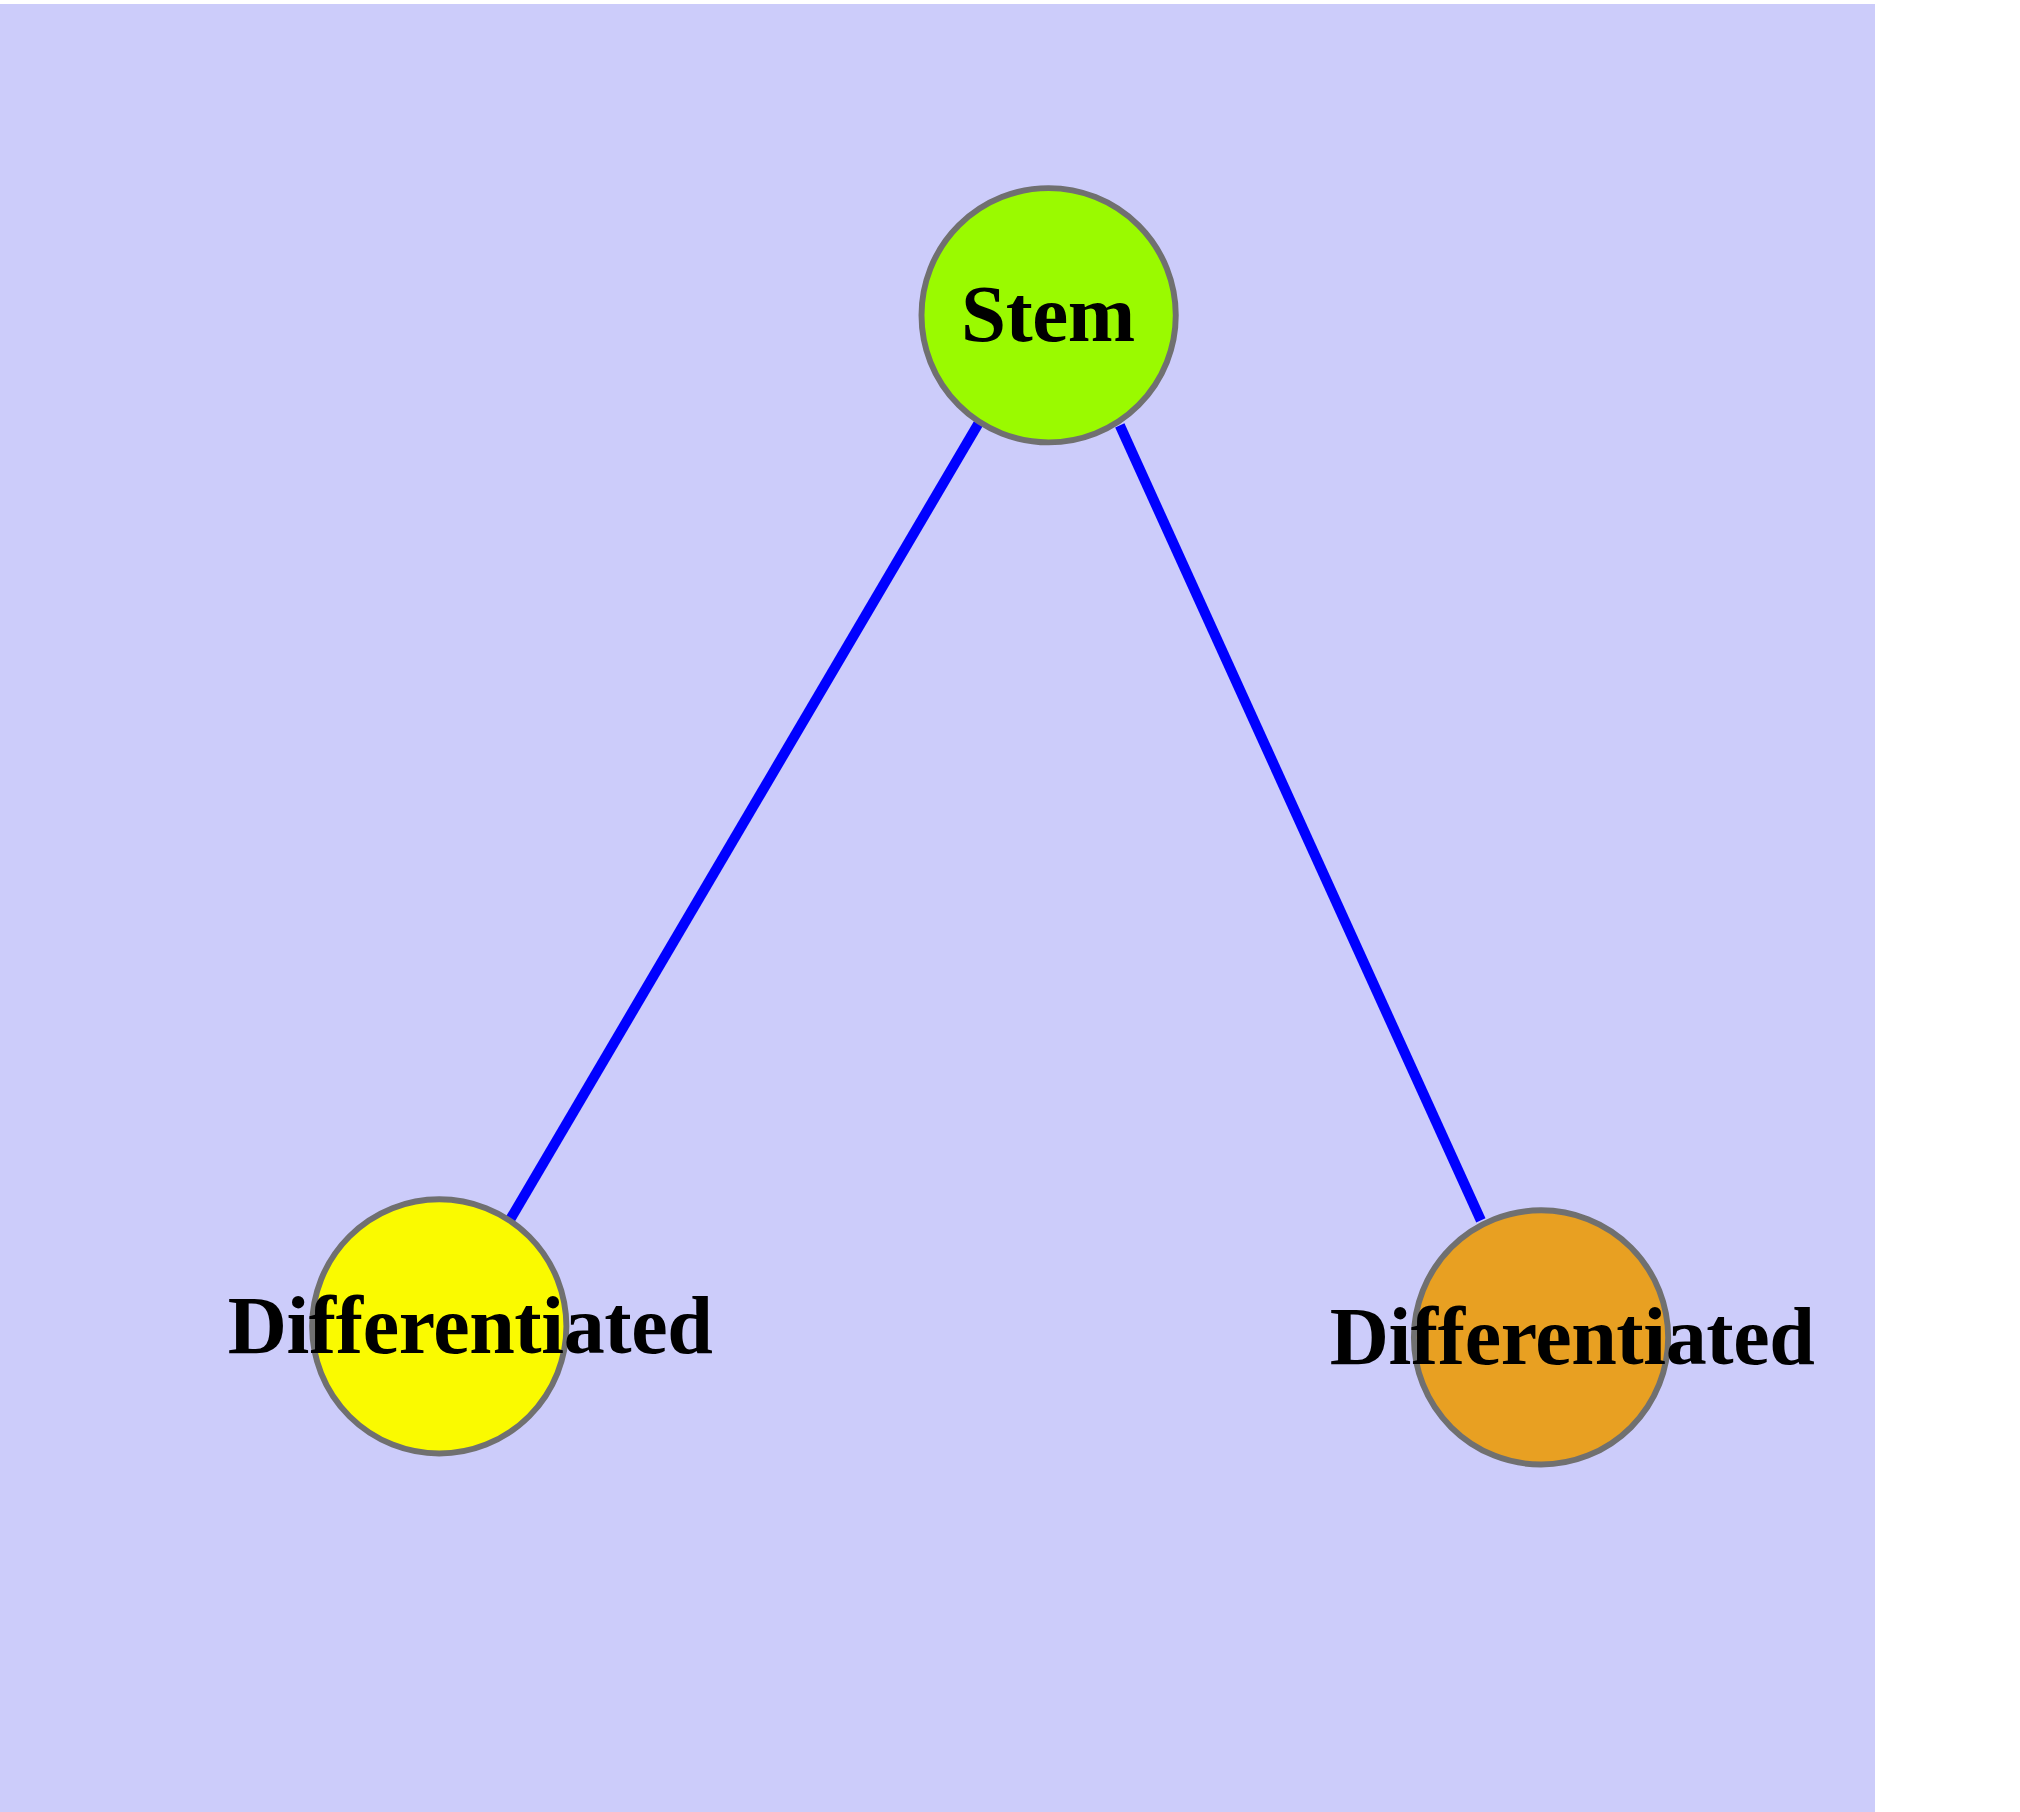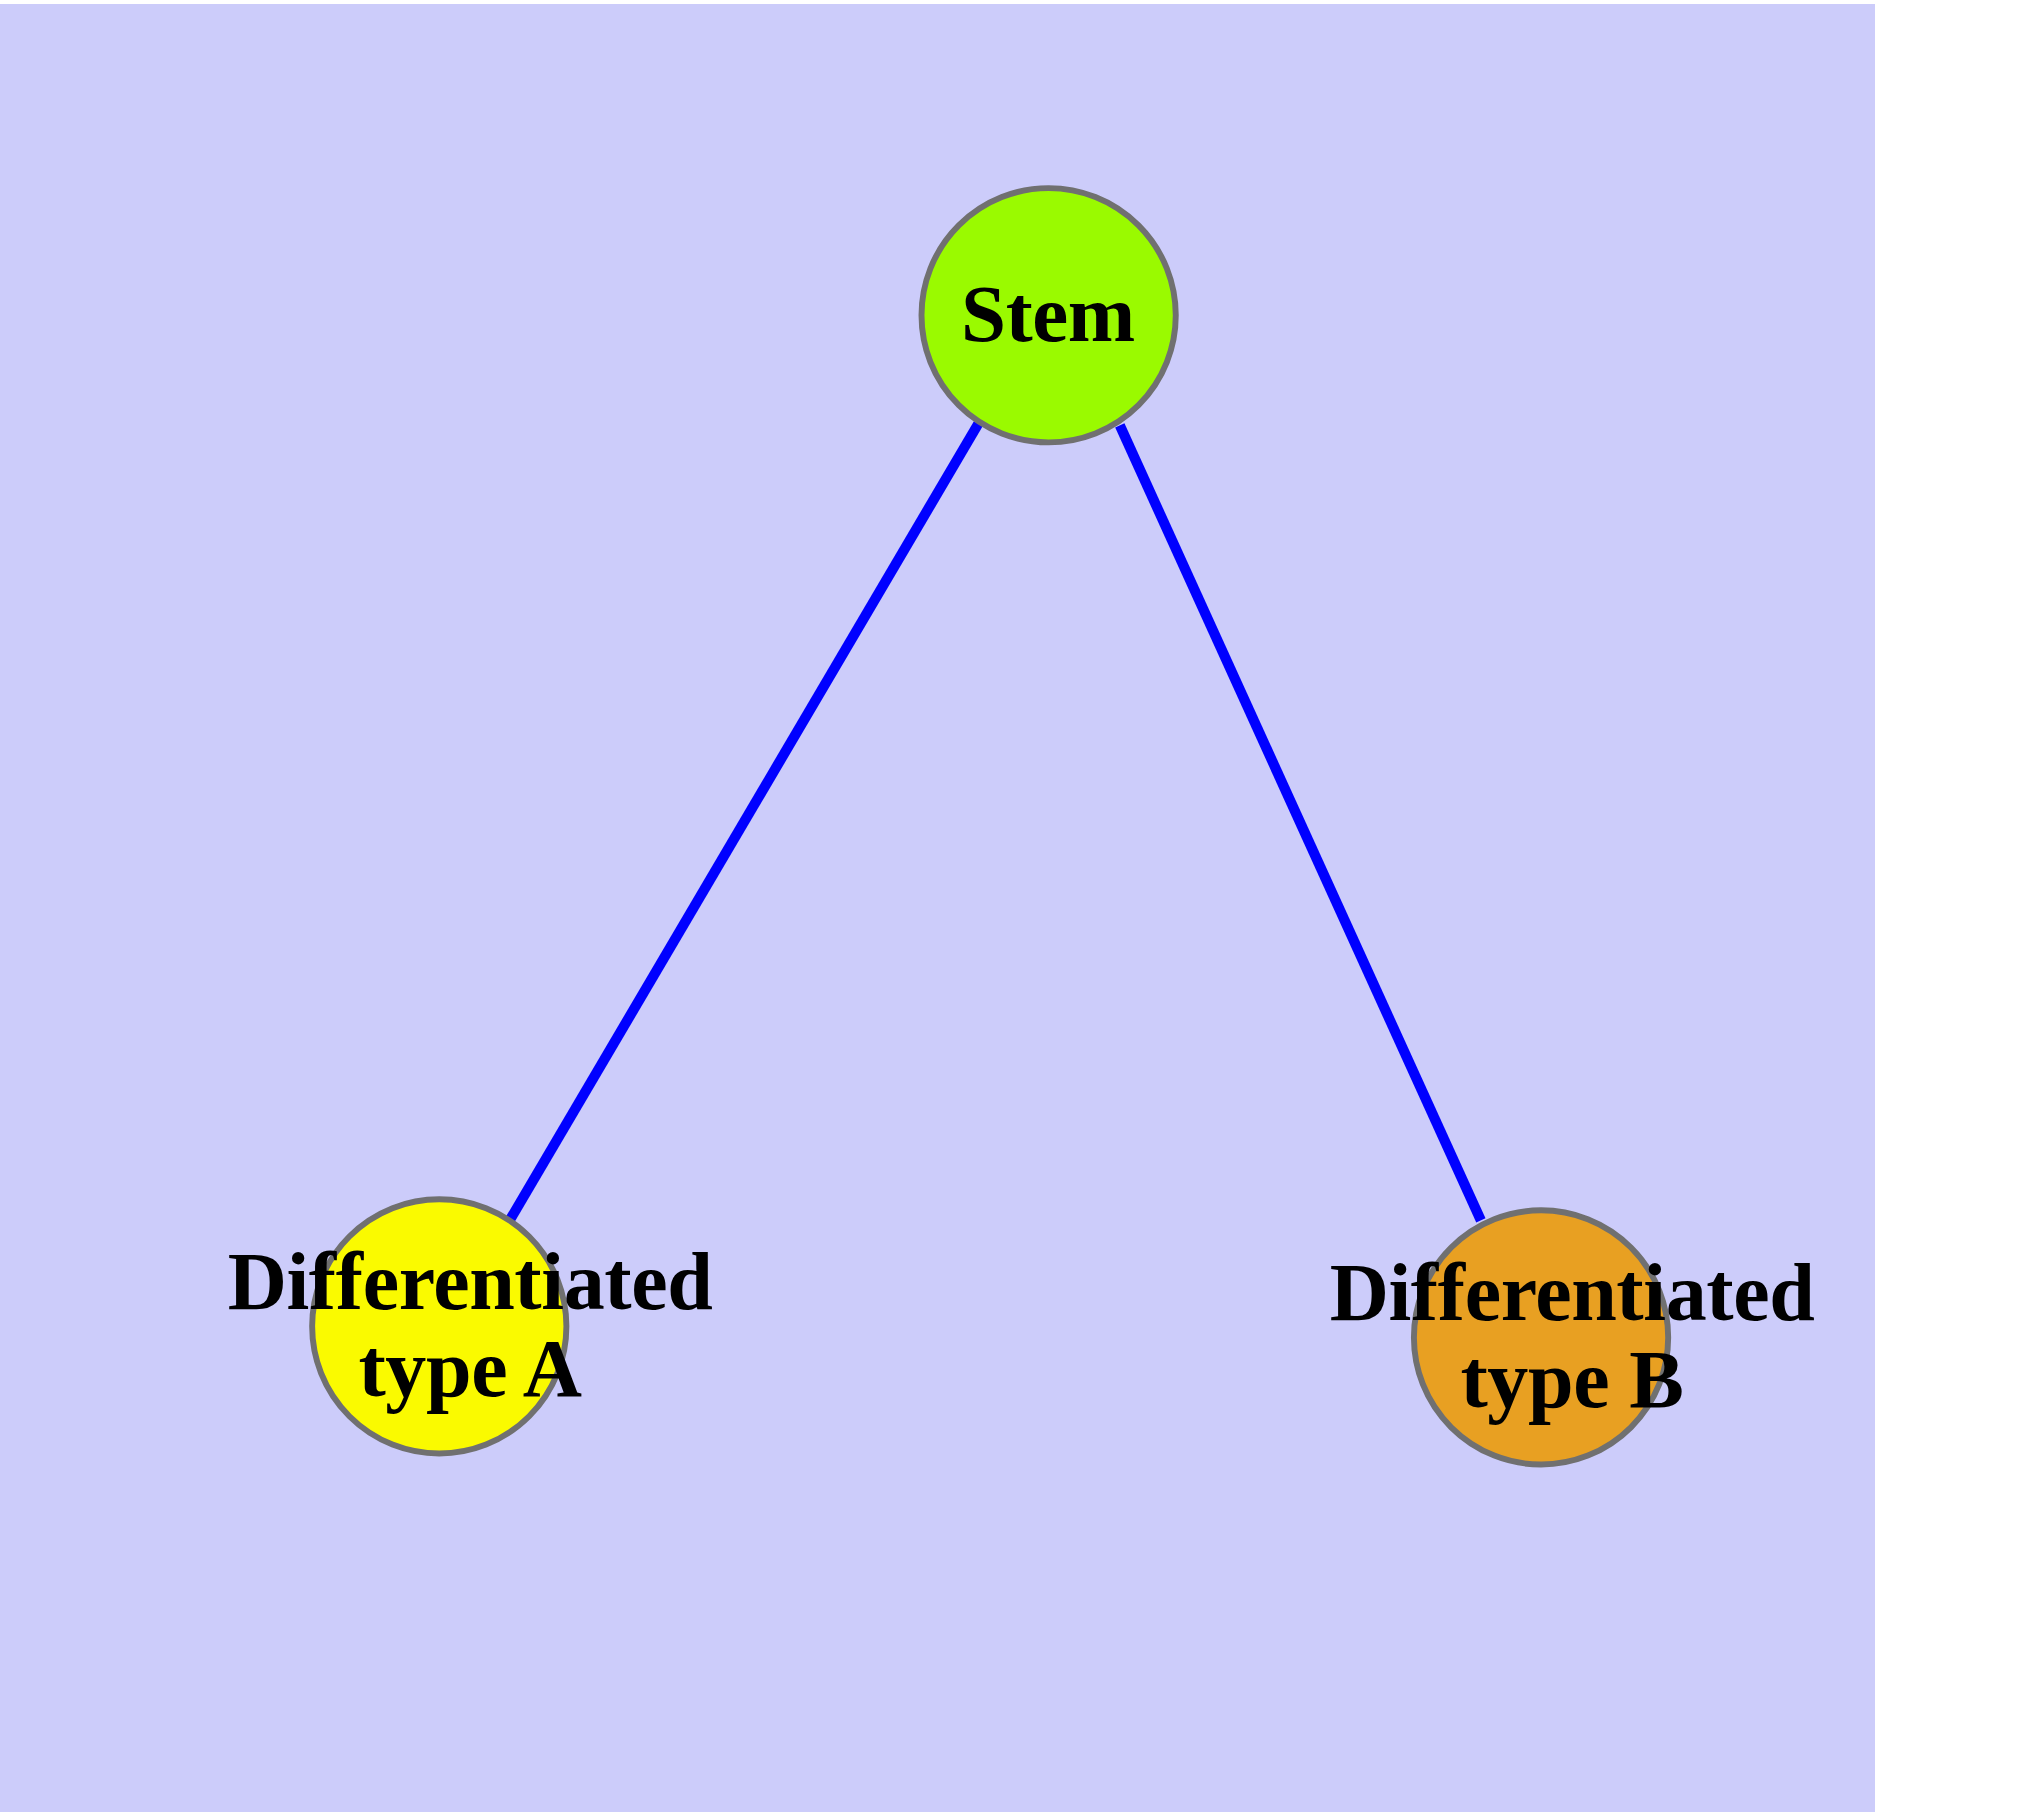--- a/index.html
+++ b/index.html
@@ -69,22 +69,20 @@
       <circle id="node-diff-b" fill="#e8a022" stroke="#707070" stroke-width="7" cx="1818" cy="1578" r="150"></circle>
     </g>
   </svg>
 
   <div class="node-label stem" id="label-stem" style="left: 1048px; top: 315px;">
     <div>Stem</div>
   </div>
 
   <div class="node-label leaf" id="label-diff-a" style="left: 439px; top: 1326px;">
     <div>Differentiated</div>
-    <div>type A</div>
   </div>
 
   <div class="node-label leaf" id="label-diff-b" style="left: 1541px; top: 1337px;">
     <div>Differentiated</div>
-    <div>type B</div>
   </div>
 
 </div>
 
 
 </body></html>

